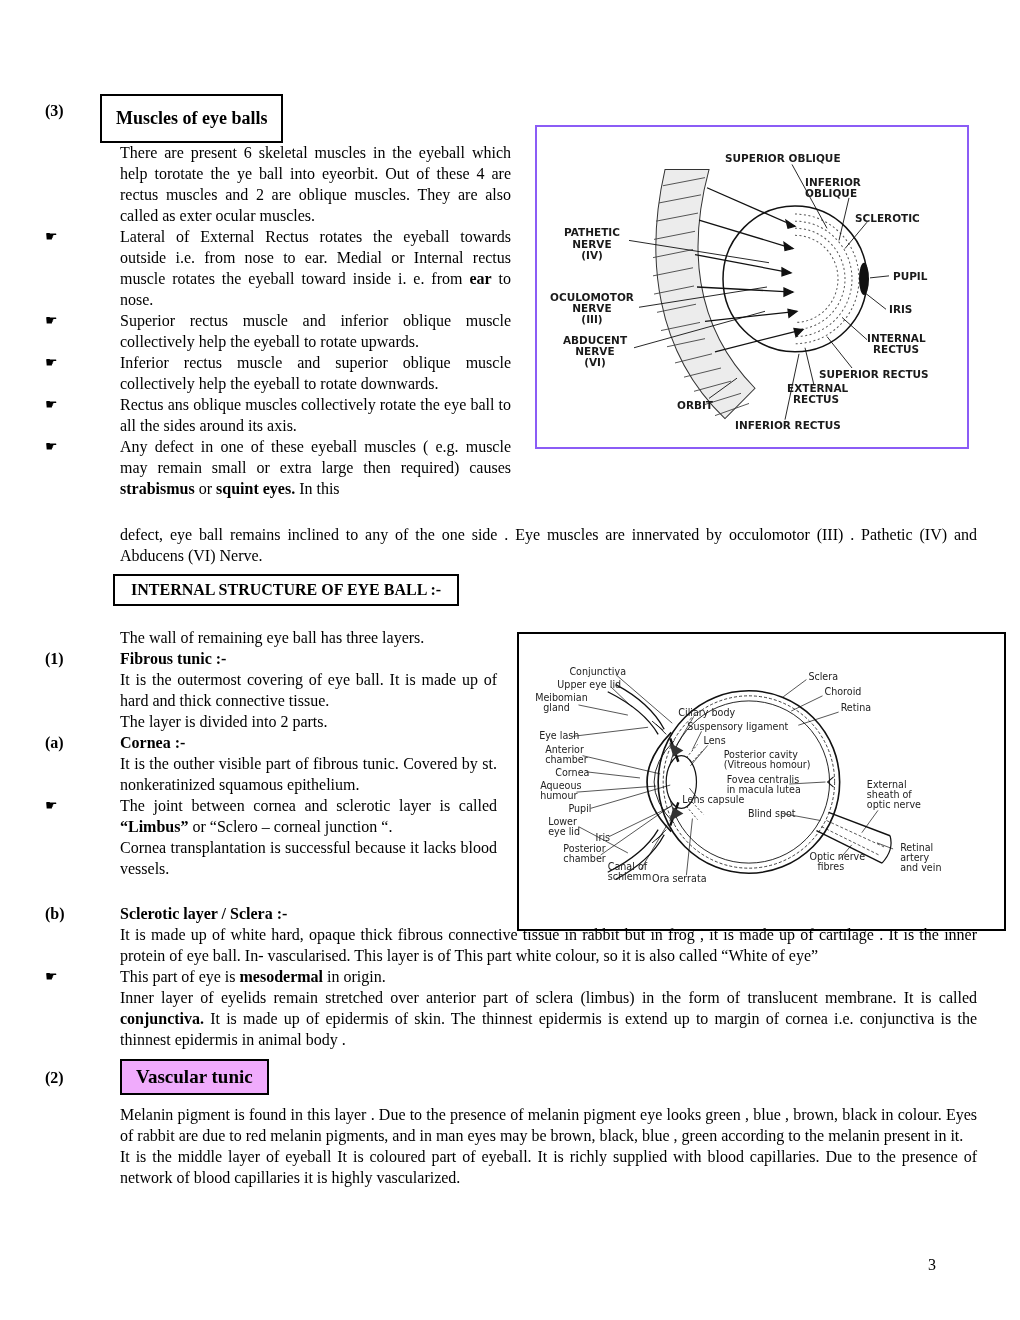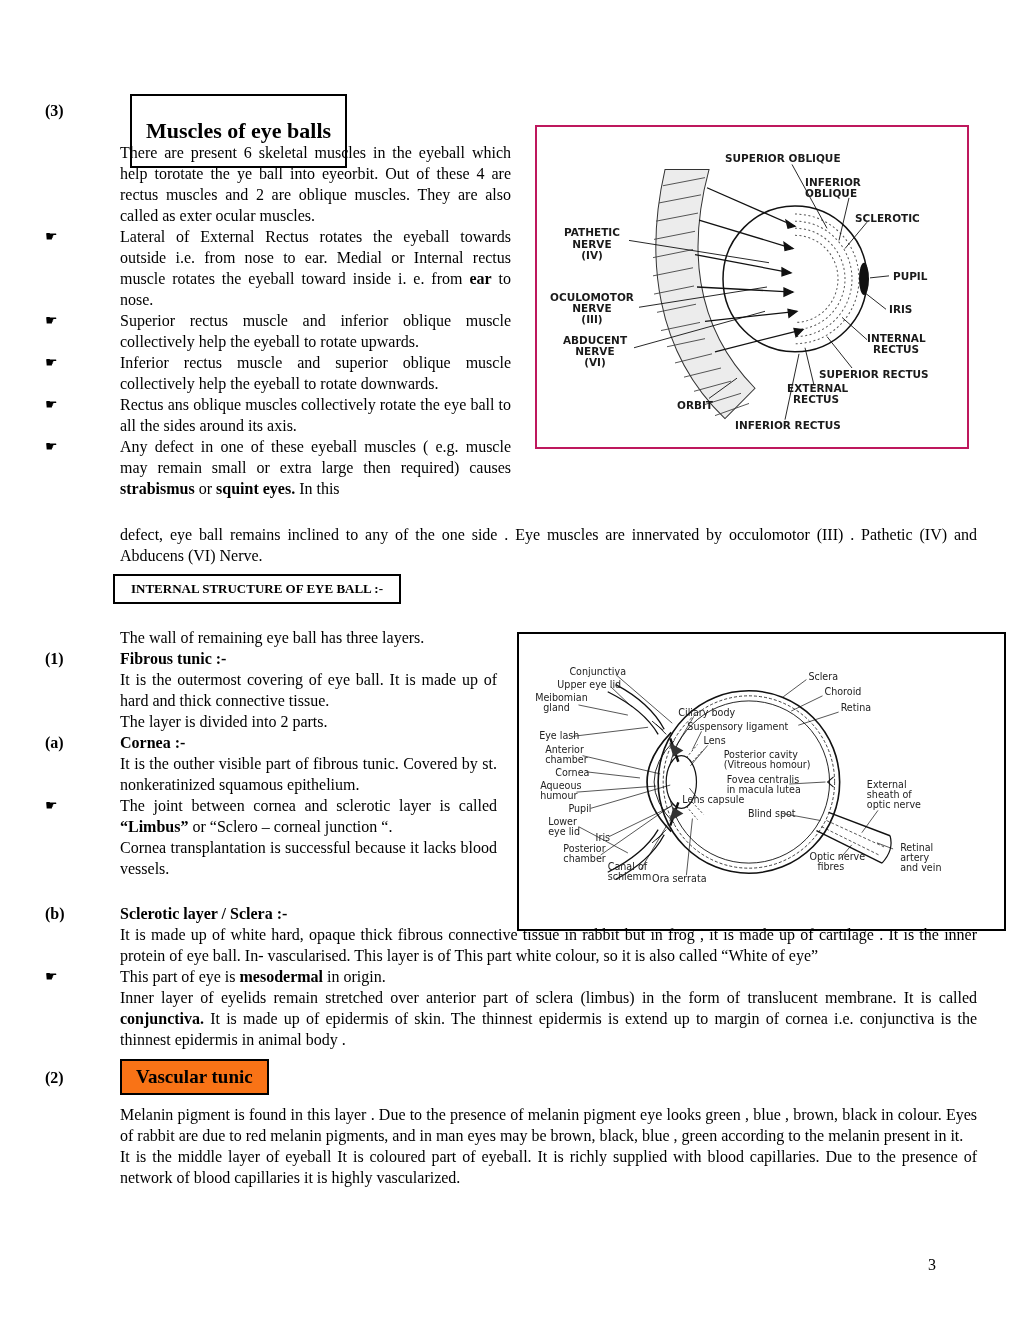--- a/index.html
+++ b/index.html
@@ -8,31 +8,31 @@
   p{margin:0;font-size:16px;line-height:21px}
   .just{text-align:justify}
   .b{font-weight:bold}
   .marker{flex:0 0 75px;font-weight:bold;font-size:16px;line-height:21px}
   .hand{flex:0 0 75px;font-family:"DejaVu Sans",sans-serif;font-size:14px;line-height:21px}
   .row{display:flex;align-items:flex-start}
   .row>p{flex:1}
   .indent{margin-left:75px}
   .box-heading{position:absolute;border:2px solid #000;font-weight:bold;white-space:nowrap;background:#fff}
   #m3{position:absolute;left:45px;top:102px;font-weight:bold;font-size:16px}
-  #h1box{left:130px;top:94px;font-size:22px;padding:22px 14px}
-  #h2box{left:113px;top:574px;font-size:13px;padding:5px 16px}
-  #d1{position:absolute;left:535px;top:125px;width:430px;height:320px;border:2px solid #be185d;background:#fff}
+  #h1box{left:100px;top:94px;font-size:18px;padding:12px 14px}
+  #h2box{left:113px;top:574px;font-size:16px;padding:5px 16px}
+  #d1{position:absolute;left:535px;top:125px;width:430px;height:320px;border:2px solid #8b5cf6;background:#fff}
   #d2{position:absolute;left:517px;top:632px;width:485px;height:295px;border:2px solid #000;background:#fff}
   #s1{position:absolute;left:45px;top:142px;width:466px}
   #cont{position:absolute;left:120px;top:524px;width:857px}
   #s2{position:absolute;left:45px;top:627px;width:452px}
   #s3{position:absolute;left:45px;top:903px;width:932px}
   #pagenum{position:absolute;left:928px;top:1256px;font-size:16px}
   .vrow{margin:9px 0;align-items:center}
-  #vbox{display:inline-block;border:2px solid #000;font-weight:bold;font-size:19px;padding:5px 14px;background:#f97316}
+  #vbox{display:inline-block;border:2px solid #000;font-weight:bold;font-size:19px;padding:5px 14px;background:#f0abfc}
   .d1t text{font-family:"DejaVu Sans",sans-serif;font-size:10.5px;font-weight:bold;fill:#1a1a1a}
   .d2t text{font-family:"DejaVu Sans",sans-serif;font-size:9.5px;fill:#222}
   svg{display:block}
 </style>
 </head>
 <body>
 
 <div class="page">
 
   <div id="m3">(3)</div>

